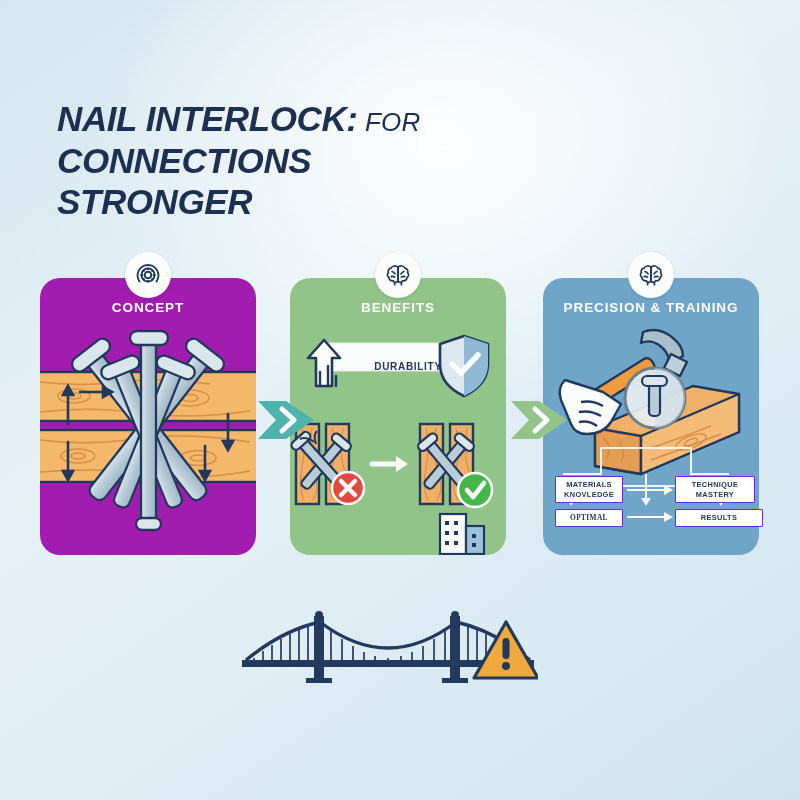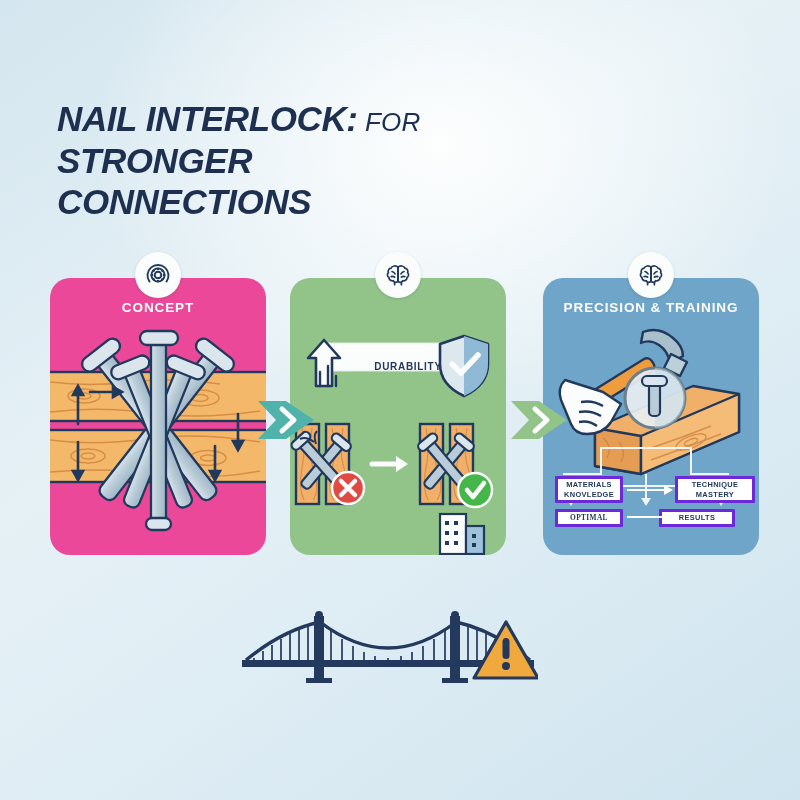--- a/index.html
+++ b/index.html
@@ -18,21 +18,21 @@
     font-size:35px; font-weight:bold; color:#1e3050;
     letter-spacing:-0.4px; line-height:1.19; white-space:nowrap;font-style:italic;
   }
   #title-block .sub { font-size:26px; font-weight:normal; letter-spacing:0.2px; }
 
   
   .panel {
     position:absolute; top:278px; width:216px; height:277px;
     border-radius:20px; overflow:visible;
   }
-  #panel-0 { left:50px;  background:#ec4899;padding-left:28px; }
+  #panel-0 { left:40px;  background:#a21caf;padding-left:28px; }
   #panel-1 { left:290px; background:#92c48a; }
   #panel-2 { left:543px; background:#6fa5c8;padding-left:28px; }
   .panel-title {
     position:absolute; top:22px; left:0; width:100%; text-align:center;
     color:#ffffff; font-size:13.5px; font-weight:bold; letter-spacing:0.9px;
   }
   .panel-badge {
     position:absolute; top:-26px; left:50%; transform:translateX(-50%);
     width:46px; height:46px; border-radius:50%; background:#fbfdfd;
     display:flex; align-items:center; justify-content:center;
@@ -40,36 +40,36 @@
   }
   .panel-art { position:absolute; top:46px; left:0; width:100%; height:231px; }
 
   
   .chevron { position:absolute; top:383px; width:62px; height:74px; }
   #chevron-0 { left:258px; }
   #chevron-1 { left:511px; }
 
   
   .flowbox {
-    position:absolute; background:#ffffff; border:3px solid #6d28d9;
+    position:absolute; background:#ffffff; border:1px solid #6d28d9;
     color:#21395c; font-size:7.4px; font-weight:bold; letter-spacing:0.35px;
     display:flex; align-items:center; justify-content:center; text-align:center;
     line-height:1.32; border-radius:1px;
   }
 
   
   #bridge-scene { position:absolute; left:238px; top:600px; width:300px; height:100px; }
 </style>
 </head>
 <body>
 
 <div id="title-block">
   <div class="line"><span>NAIL INTERLOCK:</span><span class="sub"> FOR</span></div>
+  <div class="line">CONNECTIONS</div>
   <div class="line">STRONGER</div>
-  <div class="line">CONNECTIONS</div>
 </div>
 
 <div class="panel" id="panel-0">
   <div class="panel-badge">
     <svg width="30" height="30" viewBox="0 0 30 30">
       <g fill="none" stroke="#21395c" stroke-width="1.9">
         <path d="M6.5 21.6a10.5 10.5 0 1 1 17 0" stroke-linecap="round"></path>
         <circle cx="15" cy="15" r="3.3"></circle>
         <path d="M15 7.7v2.4M15 19.9v2.4M7.7 15h2.4M19.9 15h2.4M9.8 9.8l1.7 1.7M18.5 18.5l1.7 1.7M20.2 9.8l-1.7 1.7M11.5 18.5l-1.7 1.7"></path>
         <circle cx="15" cy="15" r="6.6"></circle>
@@ -148,20 +148,21 @@
   <div class="panel-badge">
     <svg width="30" height="30" viewBox="0 0 30 30">
       <g fill="none" stroke="#21395c" stroke-width="1.7" stroke-linecap="round">
         <path d="M15 7.2c-2-2-6-1.6-7 1-2.3.3-3.4 2.6-2.6 4.4-1.5 1.4-1.2 4 .6 5 .1 2.3 2.3 3.8 4.4 3.2.9 1.9 3.6 2 4.6.2z"></path>
         <path d="M15 7.2c2-2 6-1.6 7 1 2.3.3 3.4 2.6 2.6 4.4 1.5 1.4 1.2 4-.6 5-.1 2.3-2.3 3.8-4.4 3.2-.9 1.9-3.6 2-4.6.2z"></path>
         <path d="M15 7.6v13.8M9 11.5q2 .6 3 2.4M21 11.5q-2 .6-3 2.4M8.2 16.6q2.2-.5 3.4.6M21.8 16.6q-2.2-.5-3.4.6"></path>
         <path d="M11.6 22.3v2.4M18.4 22.3v2.4"></path>
       </g>
     </svg>
   </div>
+  <div class="panel-title">BENEFITS</div>
   <div class="panel-art">
     <svg width="216" height="231" viewBox="0 0 216 231">
 
       <rect x="32" y="19" width="152" height="28" fill="#fbfcfc" stroke="#e3eae6" stroke-width="1"></rect>
 
       <g stroke="#21395c" stroke-width="2.6" fill="#fbfcfc" stroke-linejoin="round">
         <path d="M34 16 l16 18 h-8 v28 h-16 v-28 h-8 z"></path>
       </g>
       <g stroke="#21395c" stroke-width="2.4" stroke-linecap="round">
         <path d="M30 62 V48"></path>
@@ -317,21 +318,21 @@
     <span style="white-space:pre-line;">MATERIALS
 KNOVLEDGE</span>
   </div>
   <div class="flowbox" style="left:132px; top:198px; width:80px; height:27px;">
     <span style="white-space:pre-line;">TECHNIQUE
 MASTERY</span>
   </div>
   <div class="flowbox" style="left:12px; top:231px; width:68px; height:18px;font-family:Liberation Serif, serif;">
     <span>OPTIMAL</span>
   </div>
-  <div class="flowbox" style="left:116px; top:231px; width:76px; height:18px;">
+  <div class="flowbox" style="left:132px; top:231px; width:88px; height:18px;">
     <span>RESULTS</span>
   </div>
 
   <svg style="position:absolute;left:80px;top:198px;" width="52" height="52">
     <g stroke="#fbfcfc" stroke-width="1.8" fill="#fbfcfc">
       <path d="M4 14 H42"></path>
         <path d="M50 14 l-9 -5 v10 z" stroke="none"></path>
       <path d="M4 41 H42"></path>
         <path d="M50 41 l-9 -5 v10 z" stroke="none"></path>
     </g>

